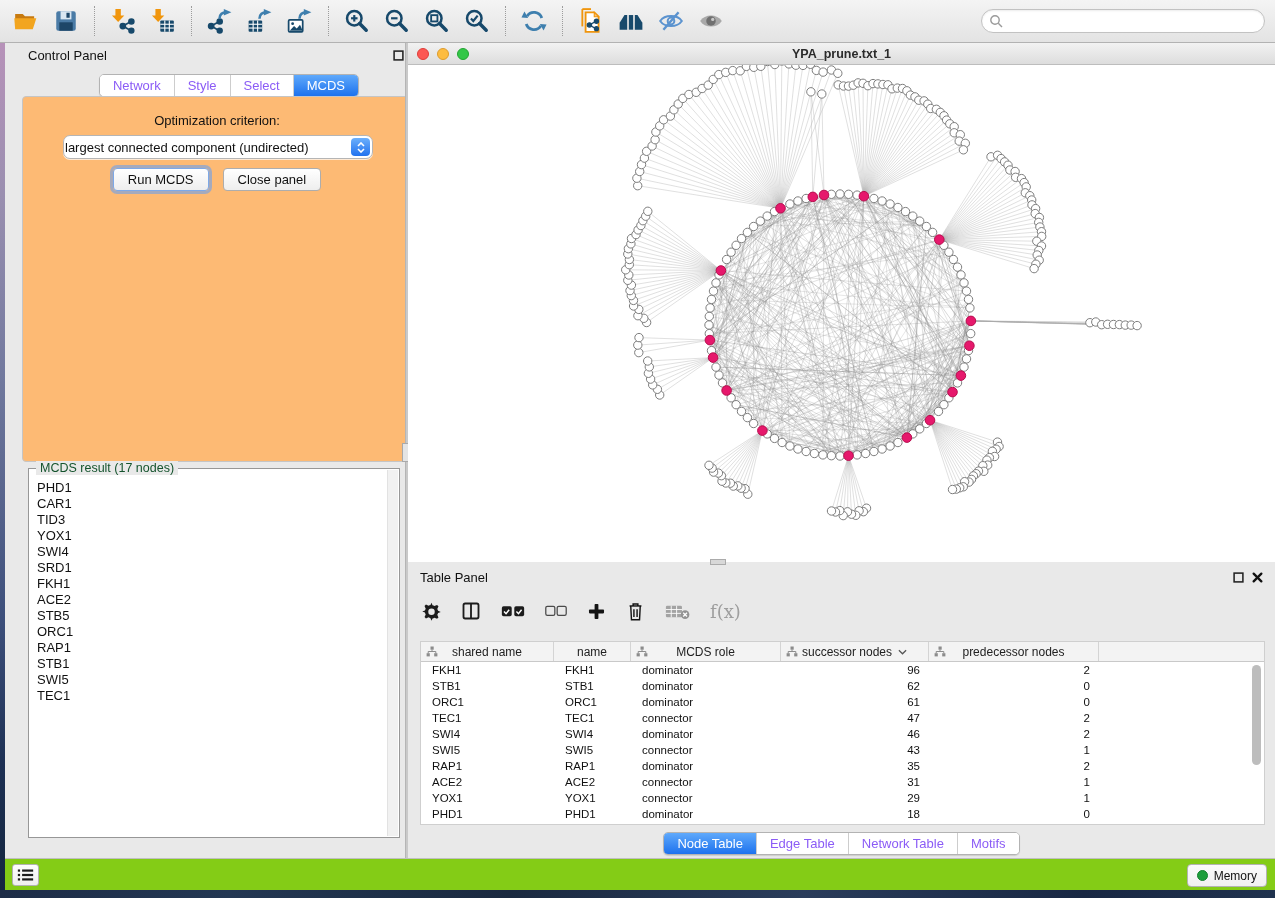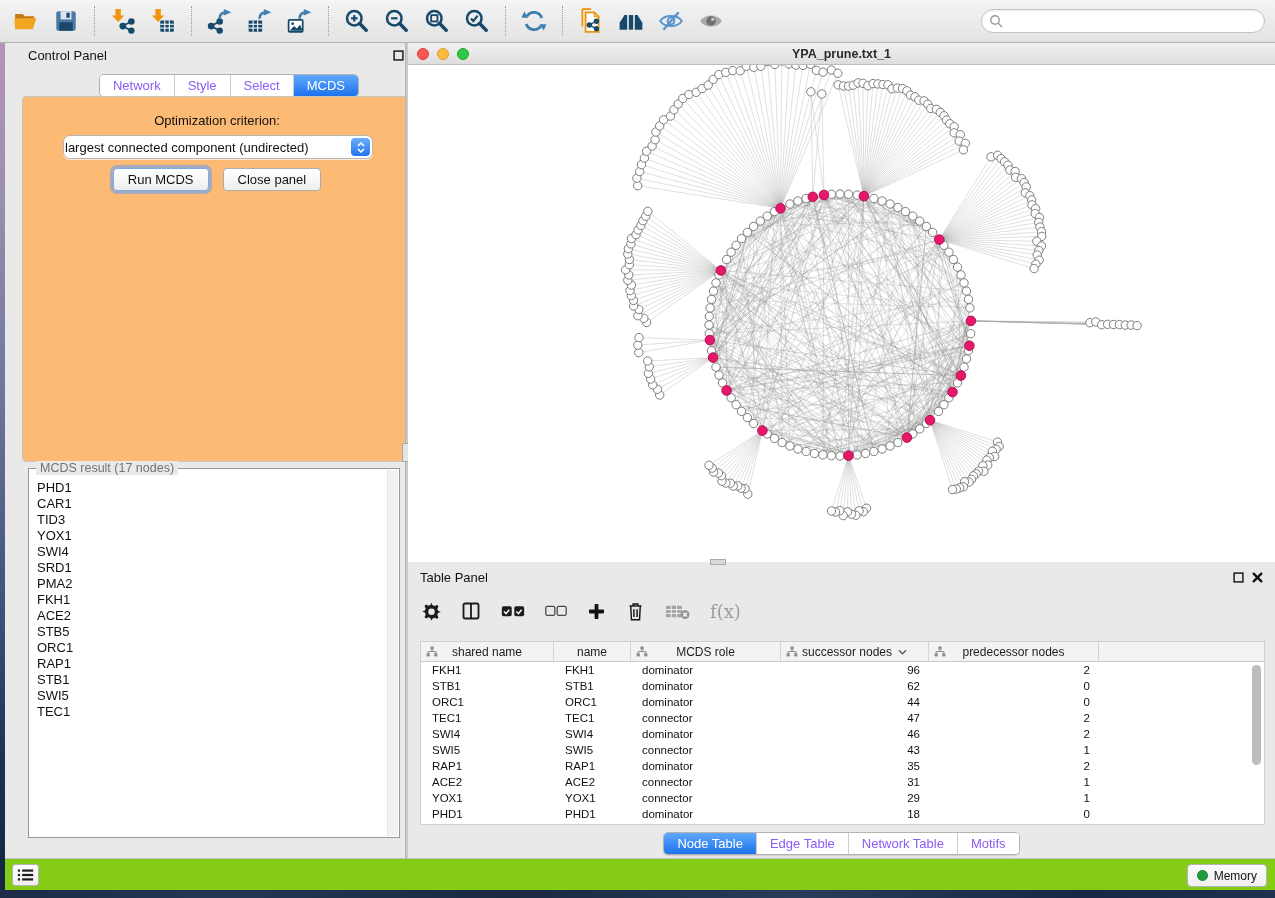--- a/index.html
+++ b/index.html
@@ -46,21 +46,21 @@
     border:1px solid #b5b5b5;border-radius:7px;font-size:13px;color:#111;display:flex;align-items:center;
     padding-left:1px;box-shadow:0 1px 0 rgba(255,255,255,.7);}
   .opt-stepper{position:absolute;right:2px;top:2px;width:19px;height:18px;border-radius:4px;
     background:linear-gradient(#6cb0fc,#2272ee);display:flex;flex-direction:column;align-items:center;justify-content:center;gap:1px;}
   .opt-stepper svg{width:8px;height:5px;display:block;}
   .btn{appearance:none;border:1px solid #adadad;border-radius:4px;background:linear-gradient(#ffffff,#eeeeee);
     font-size:13px;color:#111;padding:3px 14px;font-family:inherit;}
   .btn.focus-ring{border-color:#7da9e8;box-shadow:0 0 0 3px rgba(92,156,250,.55);}
   .cp-buttons{position:absolute;left:0;top:71px;width:100%;display:flex;justify-content:center;gap:14px;}
   .mcds-box{position:absolute;left:9px;top:425px;width:372px;height:370px;background:#fff;border:1px solid #979797;}
-  .mcds-legend{position:absolute;left:7px;top:-8px;background:#e9e9e9;padding:0 4px;font-size:12.5px;color:#737373;}
+  .mcds-legend{position:absolute;left:7px;top:-8px;background:#e9e9e9;padding:0 4px;font-size:12.5px;color:#14532d;}
   .mcds-list{position:absolute;left:1px;top:5px;right:13px;bottom:1px;overflow:hidden;padding:6px 0 0 7px;}
   .mcds-item{font-size:13px;line-height:16px;color:#111;}
   .mcds-scroll{position:absolute;top:1px;right:1px;bottom:1px;width:11px;background:#f1f1f1;border-left:1px solid #e2e2e2;}
   
   .v-split{position:absolute;left:405px;top:43px;width:3px;height:815px;background:#c9c9c9;border-left:1px solid #b5b5b5;}
   .v-split-handle{position:absolute;left:402px;top:443px;width:9px;height:19px;background:#e4e4e4;border:1px solid #a9a9a9;}
   .h-split-handle{position:absolute;left:710px;top:559px;width:16px;height:6px;background:#d8d8d8;border:1px solid #ababab;}
   
   .net-window{position:absolute;left:408px;top:43px;width:867px;height:519px;background:#fff;}
   .net-titlebar{position:absolute;left:0;top:0;width:100%;height:22px;
@@ -337,21 +337,20 @@
     </div>
     <div class="mcds-box">
       <span class="mcds-legend">MCDS result (17 nodes)</span>
       <div class="mcds-list" id="mcds-list">
           <div class="mcds-item">PHD1</div>
           <div class="mcds-item">CAR1</div>
           <div class="mcds-item">TID3</div>
           <div class="mcds-item">YOX1</div>
           <div class="mcds-item">SWI4</div>
           <div class="mcds-item">SRD1</div>
-          <div class="mcds-item">PMA2</div>
           <div class="mcds-item">FKH1</div>
           <div class="mcds-item">ACE2</div>
           <div class="mcds-item">STB5</div>
           <div class="mcds-item">ORC1</div>
           <div class="mcds-item">RAP1</div>
           <div class="mcds-item">STB1</div>
           <div class="mcds-item">SWI5</div>
           <div class="mcds-item">TEC1</div>
         </div>
       <div class="mcds-scroll"></div>
@@ -1366,21 +1365,21 @@
             <div class="td-cell td-left" style="width: 133px;">STB1</div>
             <div class="td-cell td-left" style="width: 77px;">STB1</div>
             <div class="td-cell td-left" style="width: 150px;">dominator</div>
             <div class="td-cell td-right" style="width: 148px;">62</div>
             <div class="td-cell td-right" style="width: 170px;">0</div>
           </div>
           <div class="tbl-row">
             <div class="td-cell td-left" style="width: 133px;">ORC1</div>
             <div class="td-cell td-left" style="width: 77px;">ORC1</div>
             <div class="td-cell td-left" style="width: 150px;">dominator</div>
-            <div class="td-cell td-right" style="width: 148px;">44</div>
+            <div class="td-cell td-right" style="width: 148px;">61</div>
             <div class="td-cell td-right" style="width: 170px;">0</div>
           </div>
           <div class="tbl-row">
             <div class="td-cell td-left" style="width: 133px;">TEC1</div>
             <div class="td-cell td-left" style="width: 77px;">TEC1</div>
             <div class="td-cell td-left" style="width: 150px;">connector</div>
             <div class="td-cell td-right" style="width: 148px;">47</div>
             <div class="td-cell td-right" style="width: 170px;">2</div>
           </div>
           <div class="tbl-row">

